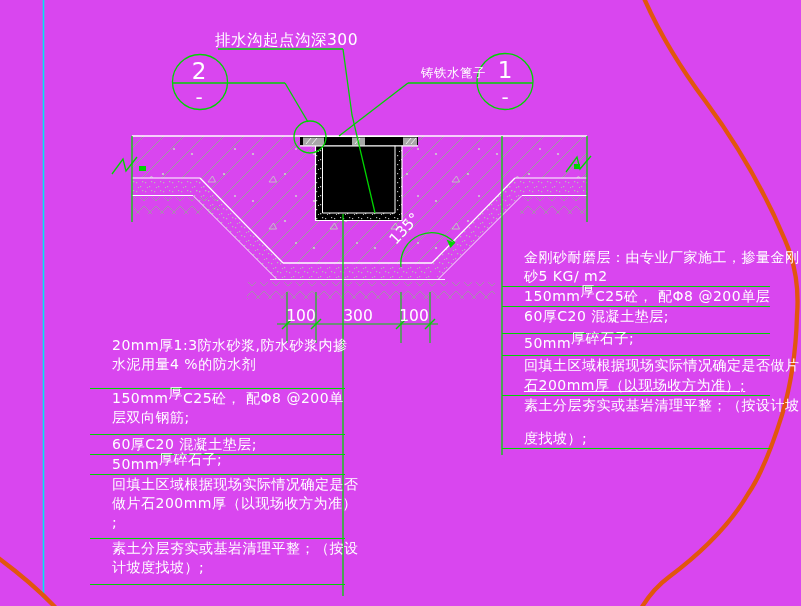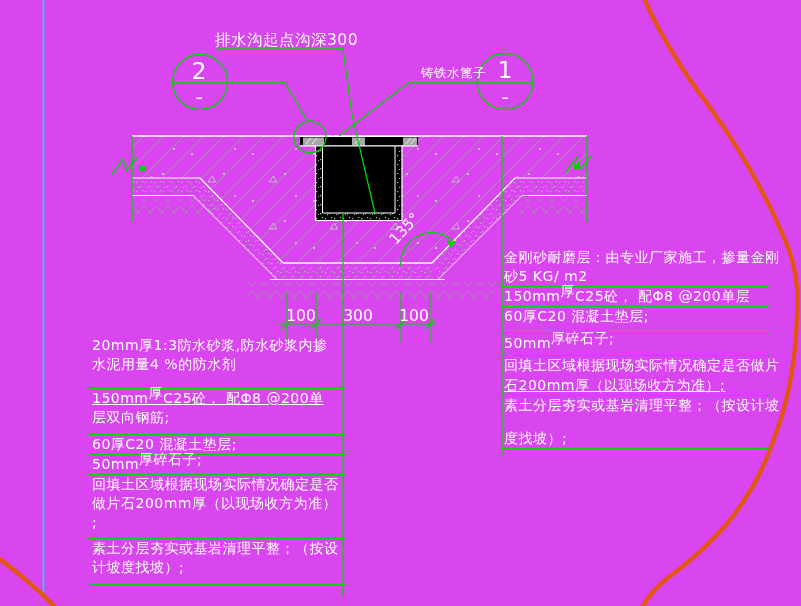--- a/index.html
+++ b/index.html
@@ -12,28 +12,28 @@
     overflow:hidden;
     font-family:"DejaVu Sans", sans-serif;
   }
   .stage svg{position:absolute; left:0; top:0;}
   svg text{fill:var(--white); font-family:"DejaVu Sans", sans-serif;}
   .callout{
     position:absolute; color:var(--white);
     font-size:14px; letter-spacing:0.5px; line-height:19px;
   }
   .callout .c-line{
-    height:19px; white-space:nowrap; padding-left:2px;
+    height:19px; white-space:nowrap; padding-left:22px;
   }
   .callout .c-line.ruled{ border-top:1px solid var(--green); }
   .callout .c-line .raised{ position:relative; top:-5px; }
   .callout-left { left:90px;  top:336px; width:255px; }
   .callout-right{ left:502px; top:248px; width:268px; }
   
-  .callout-left  .c-line:nth-child(3){ margin-top:14px;text-decoration:underline; }
+  .callout-left  .c-line:nth-child(3){ margin-top:14px; }
   .callout-left  .c-line:nth-child(5){ margin-top:7px; }
   .callout-left  .c-line:nth-child(10){ margin-top:6px; }
   .callout-left  .c-line:nth-child(12){ margin-top:7px; height:0; }
   .callout-right .c-line:nth-child(5){ margin-top:7px; }
   .callout-right .c-line:nth-child(6){ margin-top:2px; }
   .callout-right .c-line:nth-child(7){ margin-top:1px;text-decoration:underline; }
   .callout-right .c-line:nth-child(9){ margin-top:14px; }
   .callout-right .c-line:nth-child(11){ margin-top:2px; height:0; }
 </style>
 </head>

